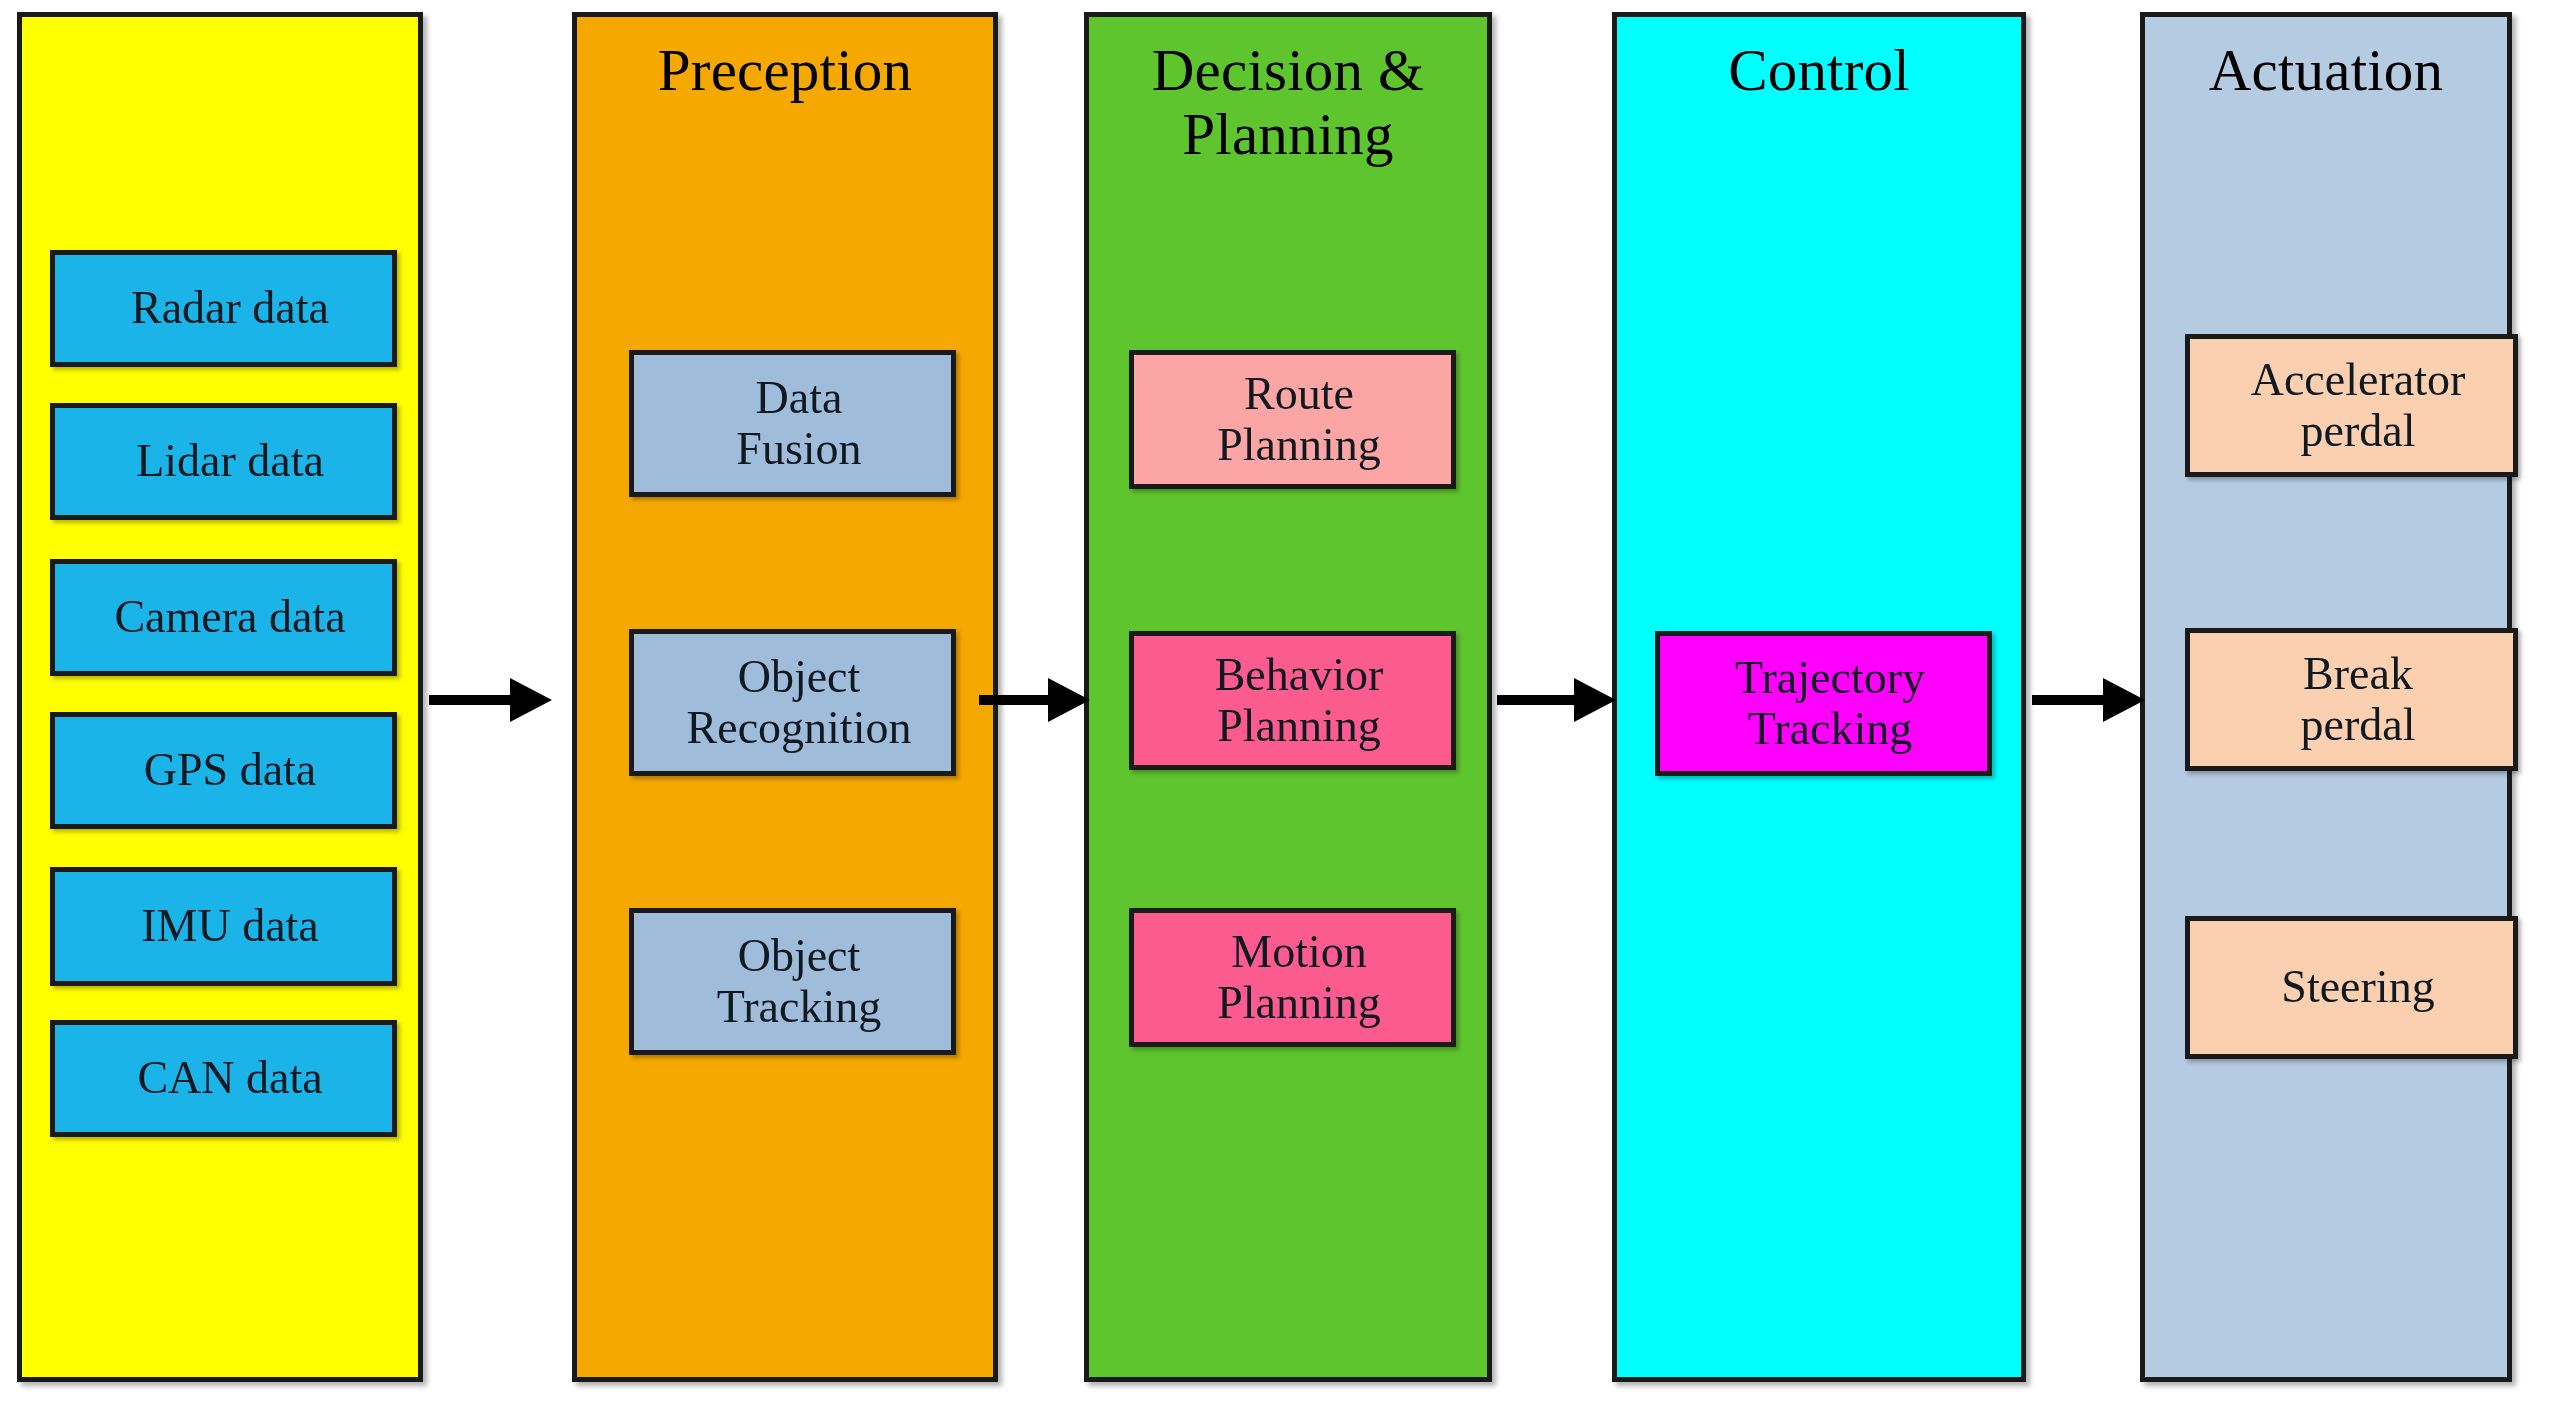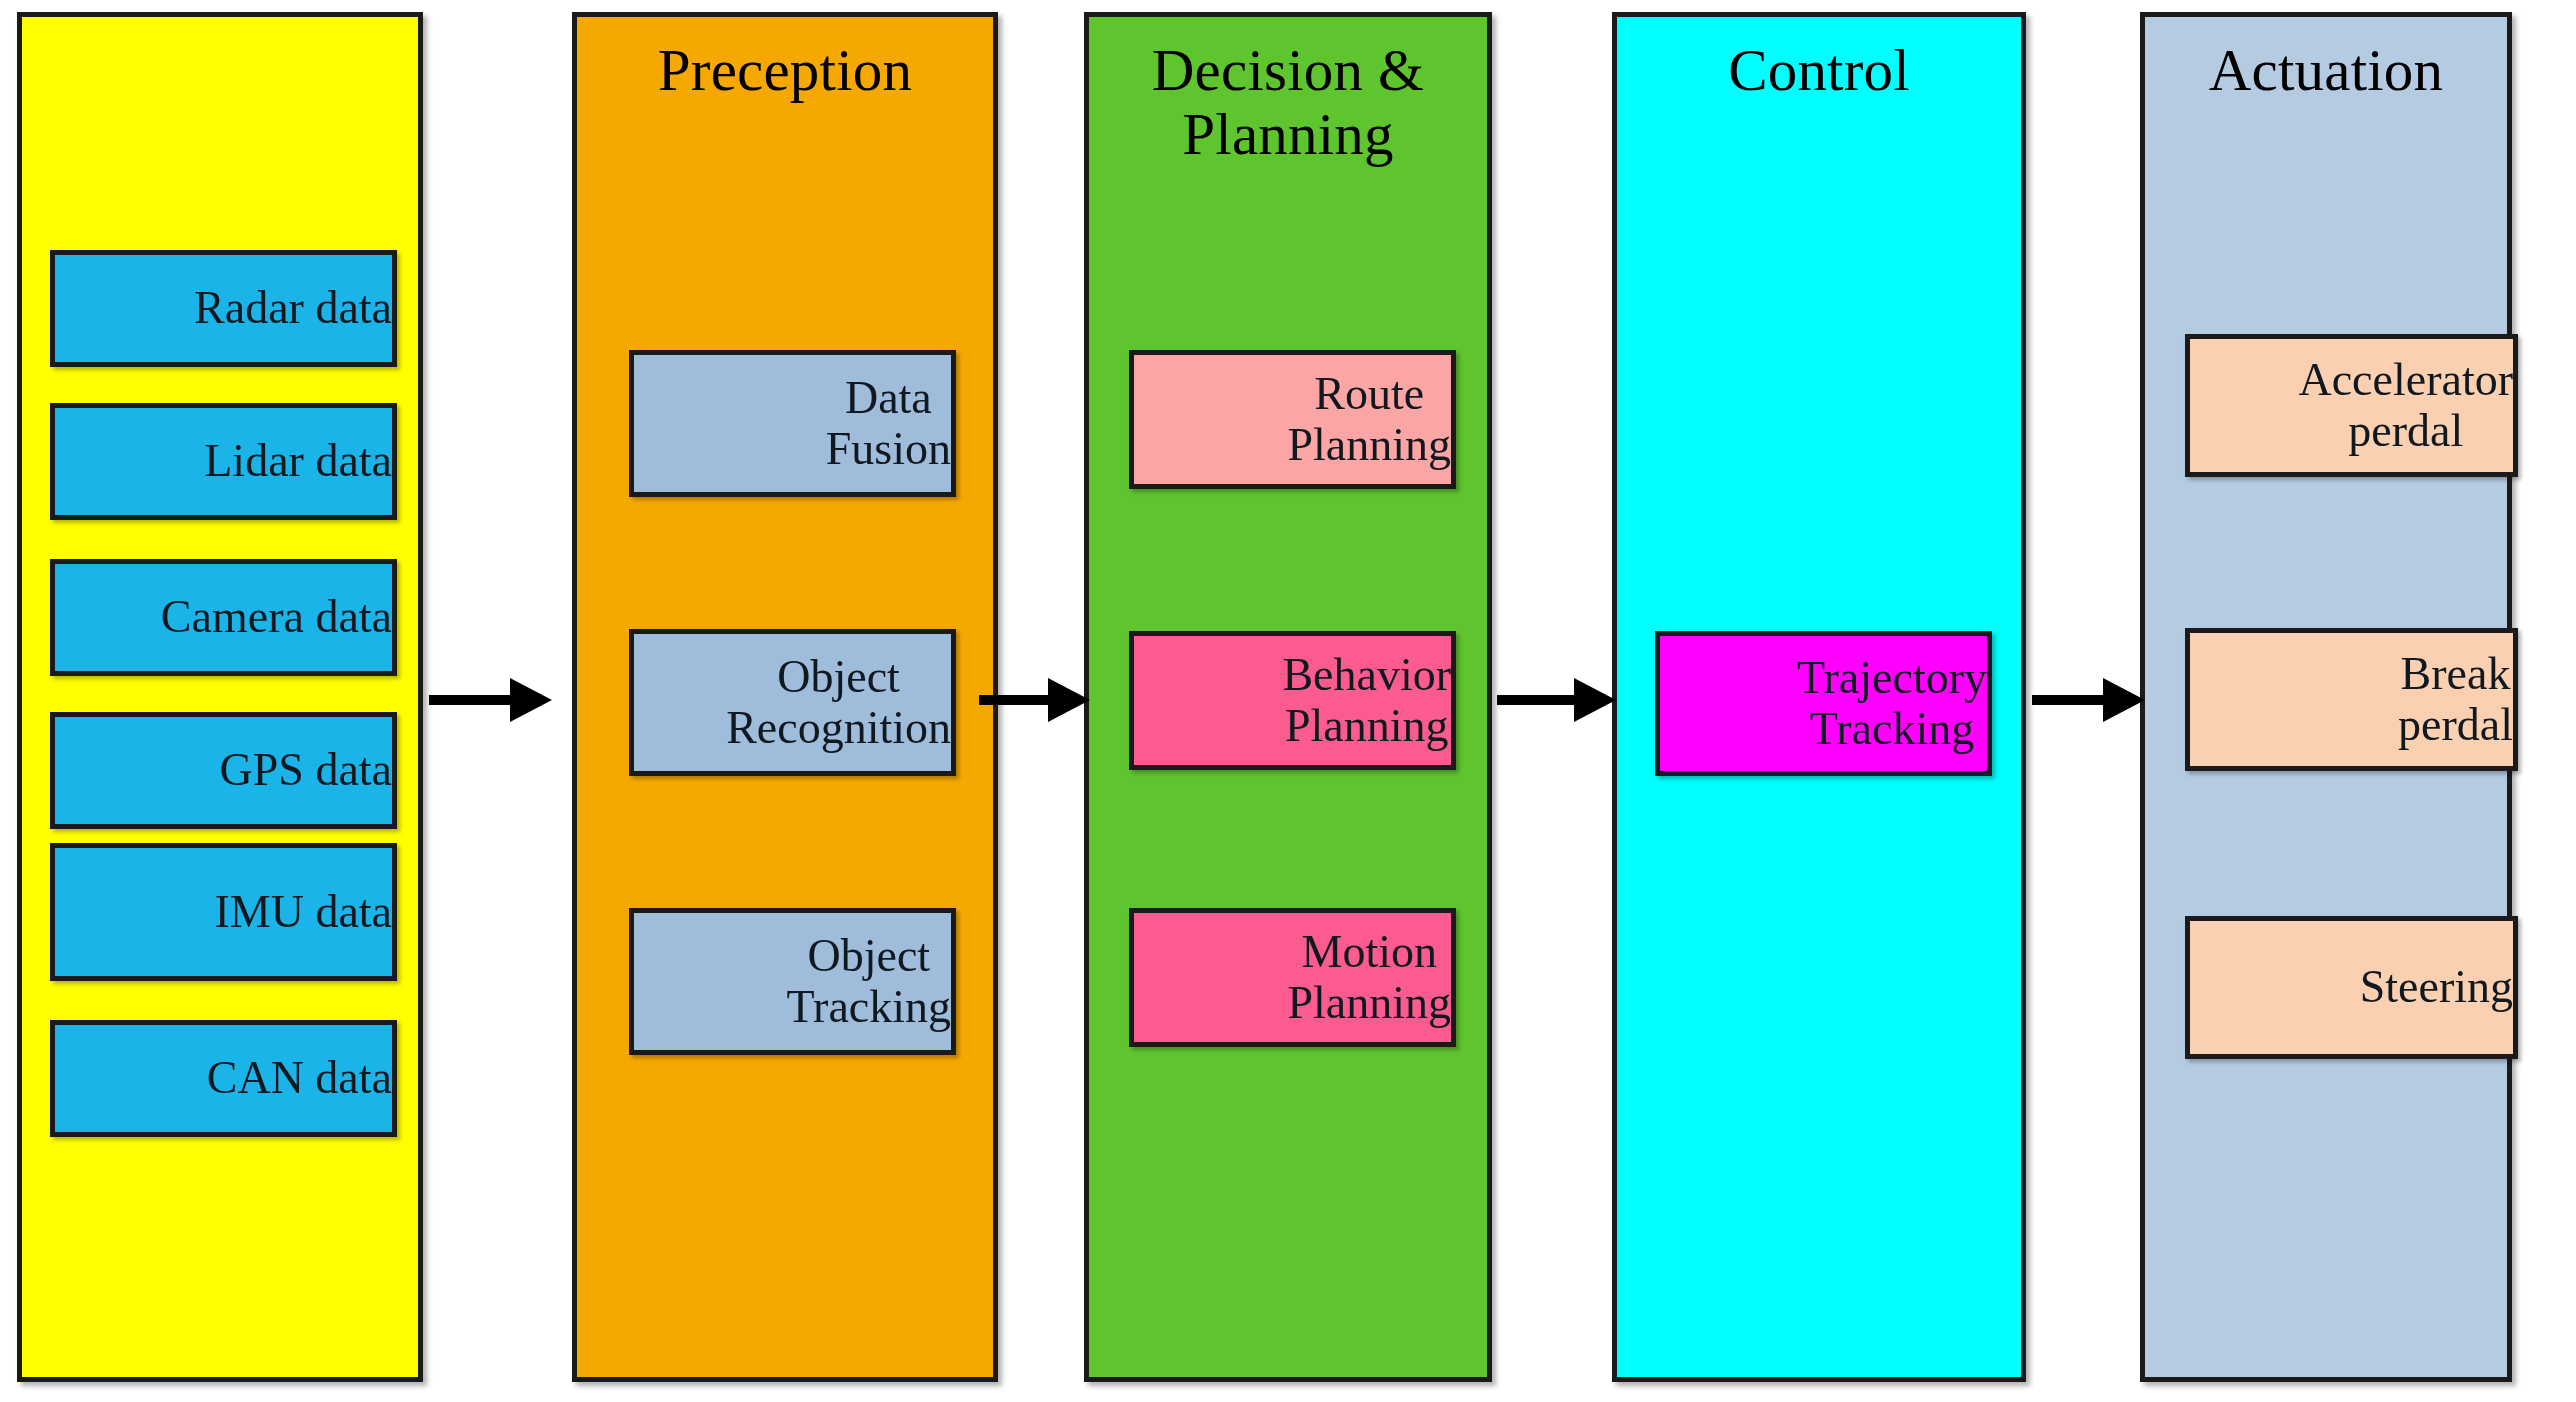--- a/index.html
+++ b/index.html
@@ -36,21 +36,21 @@
     white-space: pre-line;
   }
 
   
   .item {
     position: absolute;
     box-sizing: border-box;
     border: 5px solid #1a1a1a;
     display: flex;
     align-items: center;
-    justify-content: flex-end;
+    justify-content: center;
     text-align: center;
     color: #101820;
     font-size: 46px;
     line-height: 1.1;
     white-space: pre-line;
     box-shadow: 3px 3px 4px rgba(0,0,0,0.28);
     padding-left: 13px;
   }
 
   
@@ -77,21 +77,21 @@
 </style>
 </head>
 <body>
 
 <div id="canvas">
     <div class="stage" style="left: 17px; top: 12px; width: 406px; height: 1370px; background: rgb(255, 255, 0);">
       <div class="item" style="left: 28px; top: 233px; width: 347px; height: 117px; background: rgb(27, 180, 232);"><span>Radar data</span></div>
       <div class="item" style="left: 28px; top: 386px; width: 347px; height: 117px; background: rgb(27, 180, 232);"><span>Lidar data</span></div>
       <div class="item" style="left: 28px; top: 542px; width: 347px; height: 117px; background: rgb(27, 180, 232);"><span>Camera data</span></div>
       <div class="item" style="left: 28px; top: 695px; width: 347px; height: 117px; background: rgb(27, 180, 232);"><span>GPS data</span></div>
-      <div class="item" style="left: 28px; top: 826px; width: 347px; height: 138px; background: rgb(27, 180, 232);"><span>IMU data</span></div>
+      <div class="item" style="left: 28px; top: 850px; width: 347px; height: 119px; background: rgb(27, 180, 232);"><span>IMU data</span></div>
       <div class="item" style="left: 28px; top: 1003px; width: 347px; height: 117px; background: rgb(27, 180, 232);"><span>CAN data</span></div>
     </div>
     <div class="stage" style="left: 572px; top: 12px; width: 426px; height: 1370px; background: rgb(245, 168, 0);">
       <div class="stage-title" style="top: 22px;">Preception</div>
       <div class="item" style="left: 52px; top: 333px; width: 327px; height: 147px; background: rgb(159, 188, 219);"><span>Data
 Fusion</span></div>
       <div class="item" style="left: 52px; top: 612px; width: 327px; height: 147px; background: rgb(159, 188, 219);"><span>Object
 Recognition</span></div>
       <div class="item" style="left: 52px; top: 891px; width: 327px; height: 147px; background: rgb(159, 188, 219);"><span>Object
 Tracking</span></div>

